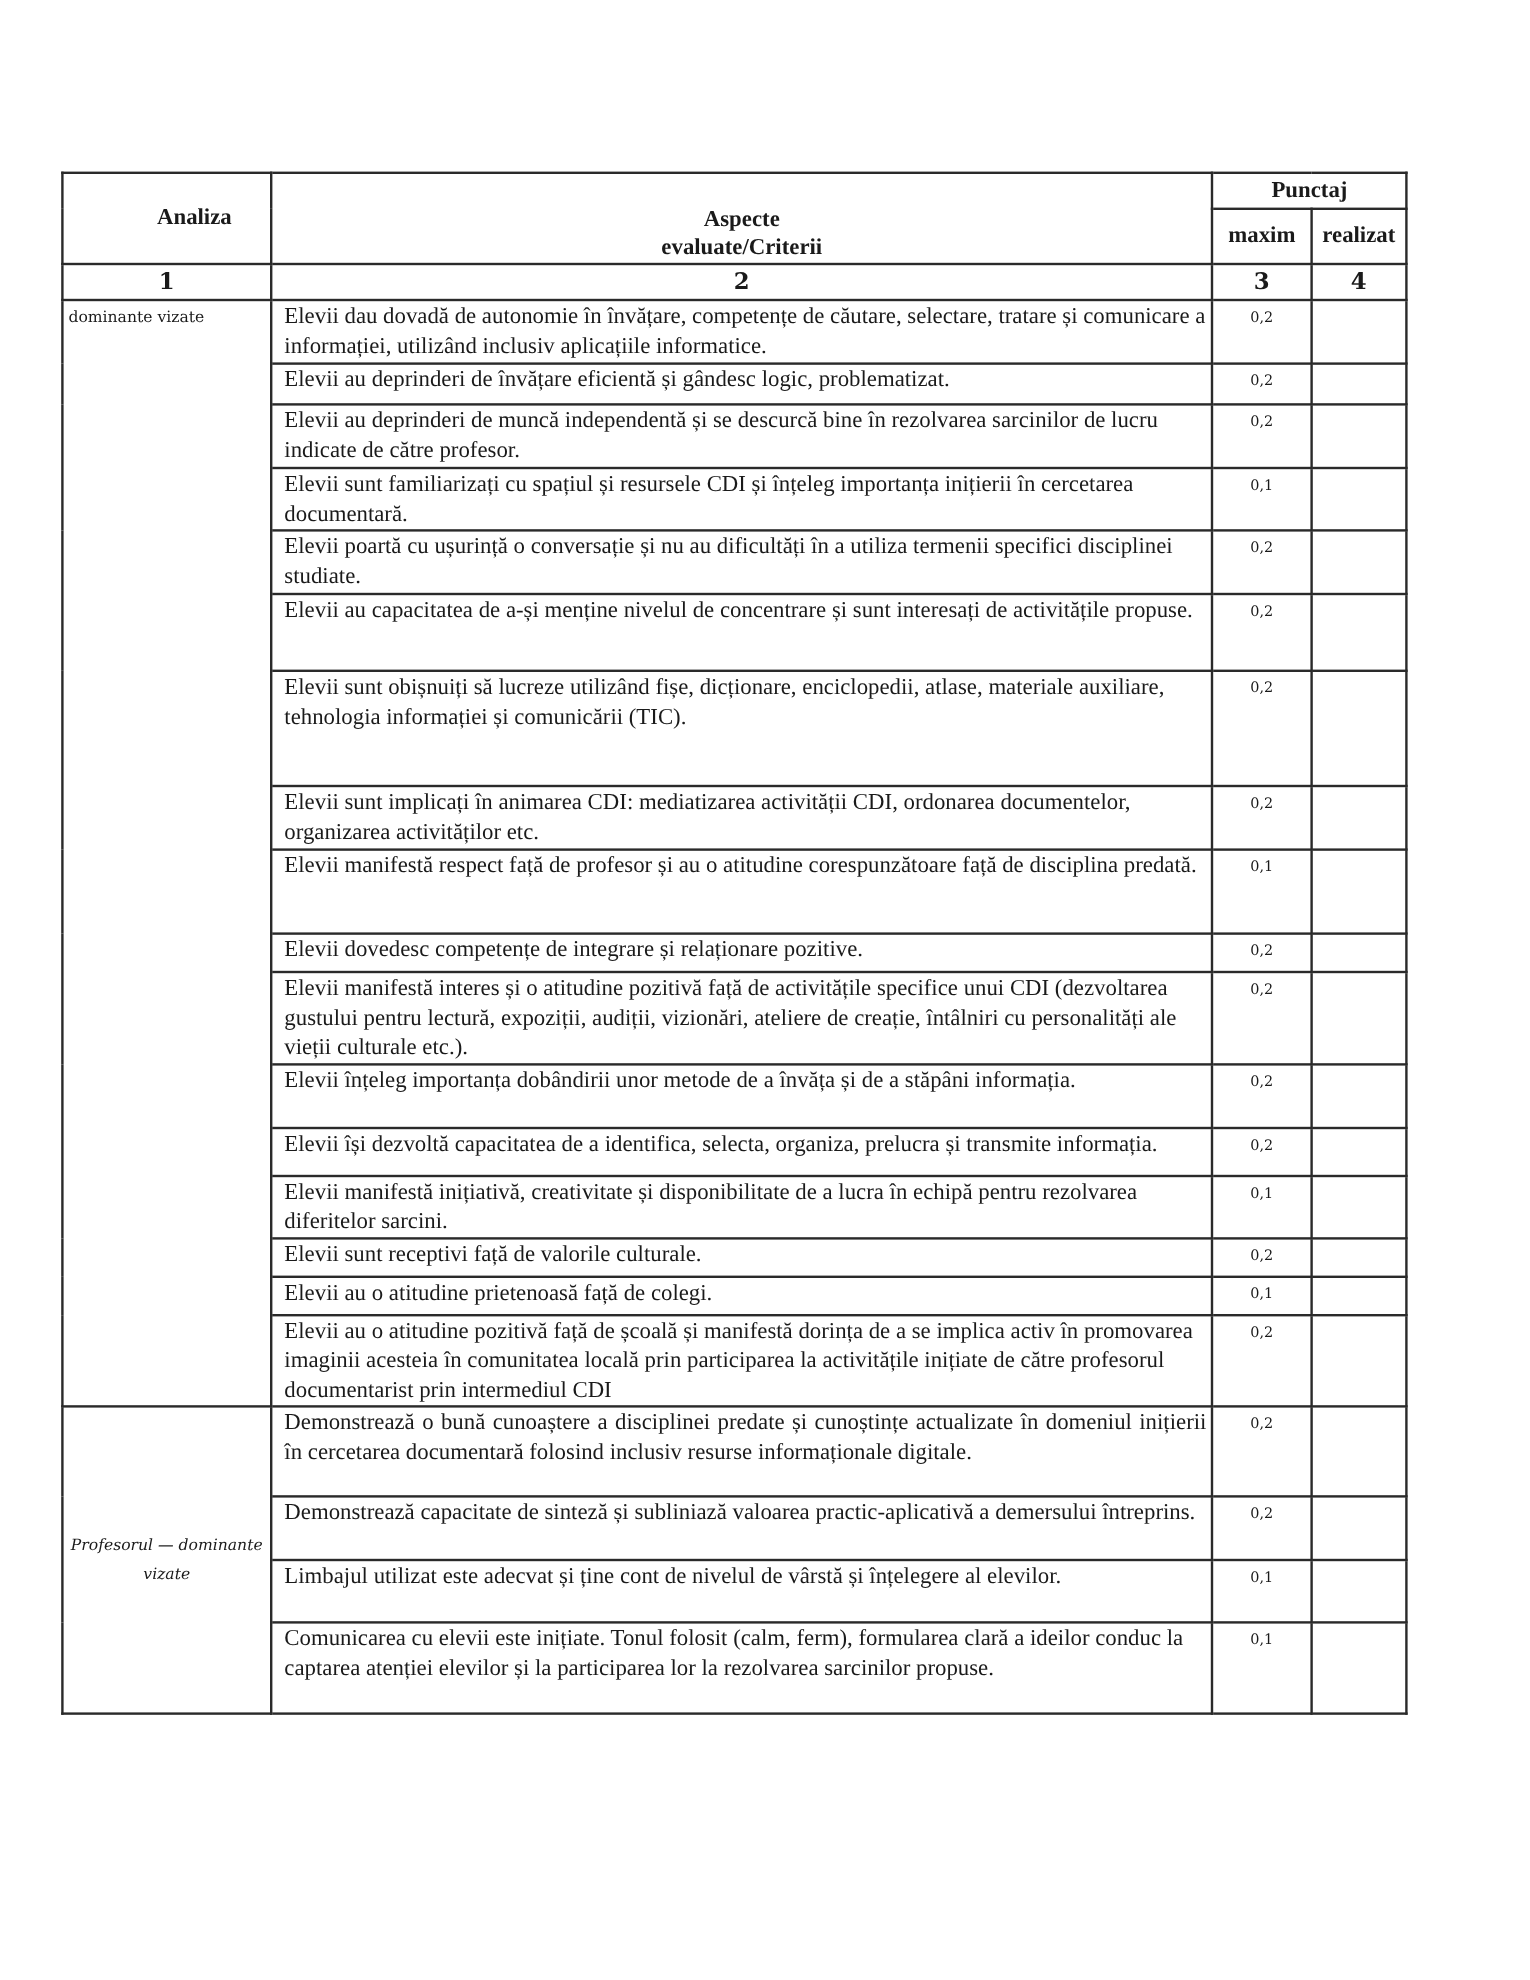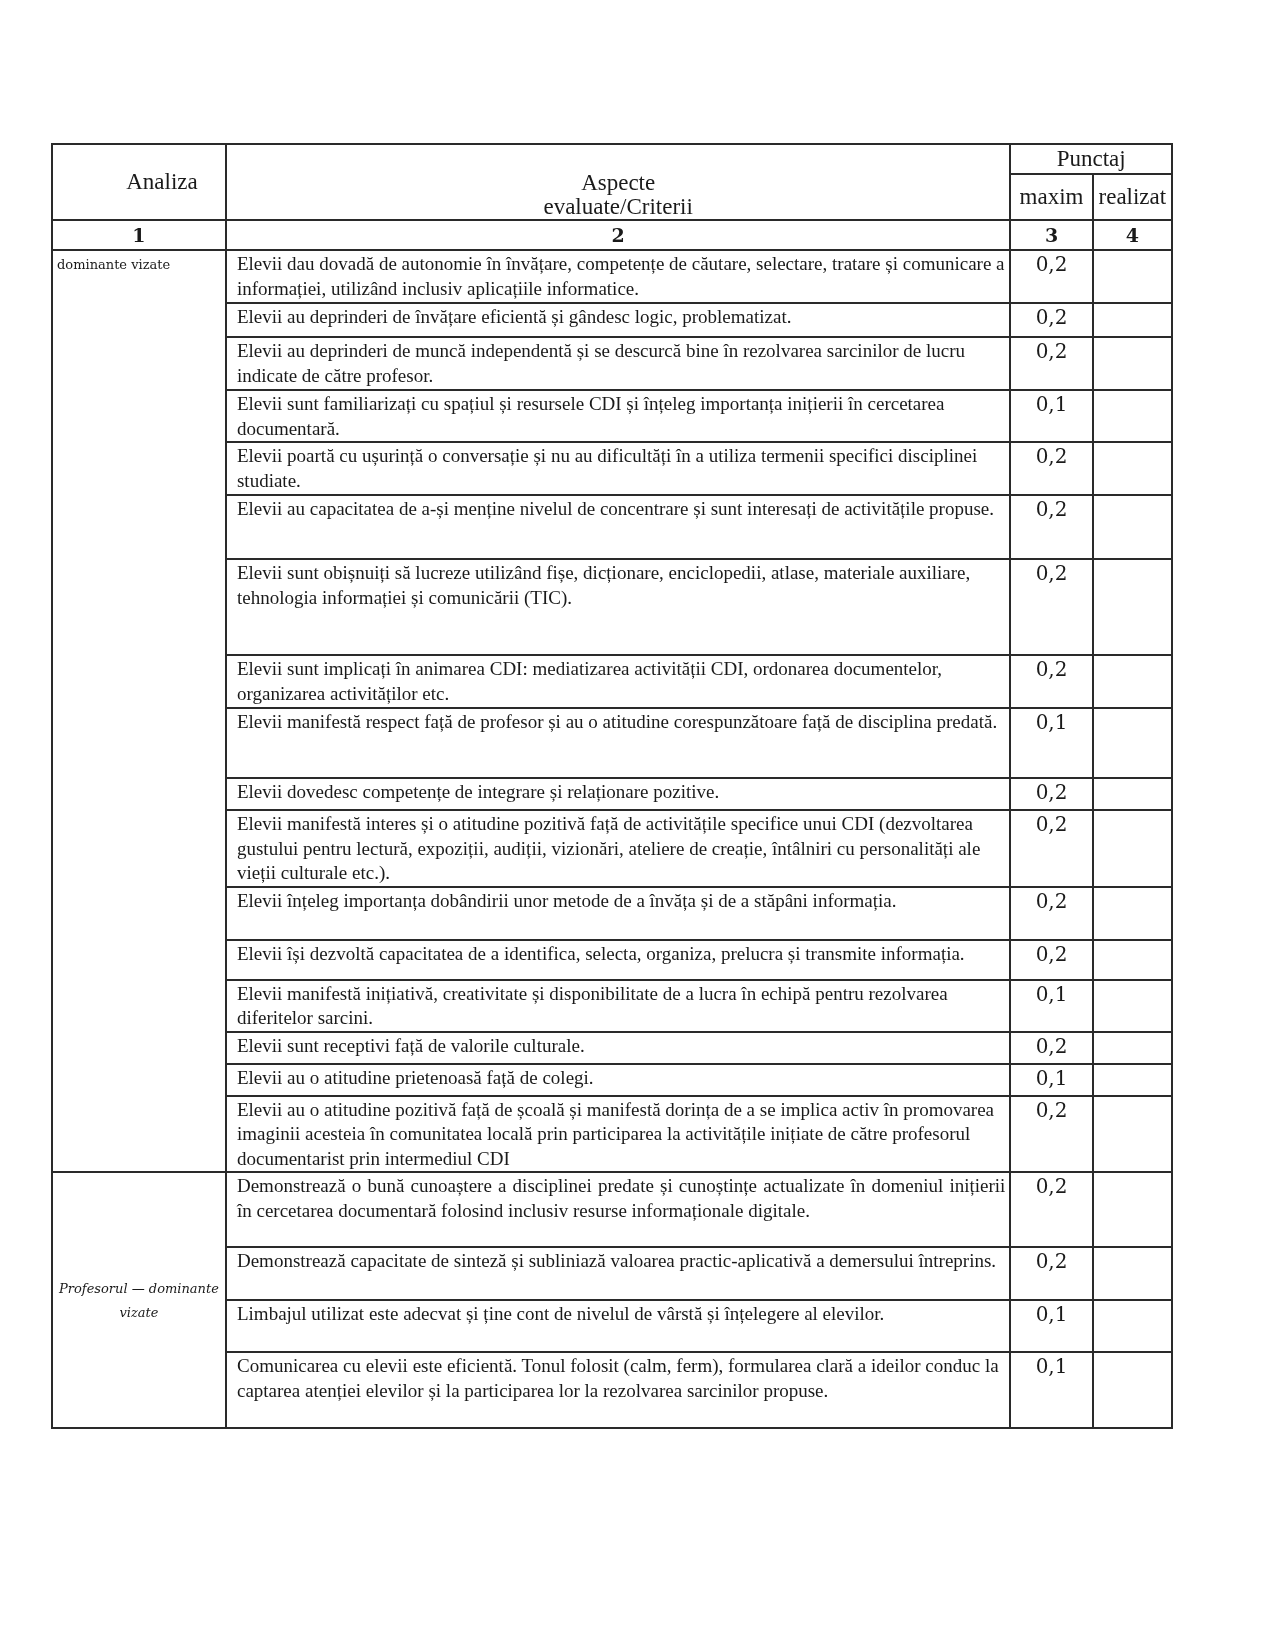--- a/index.html
+++ b/index.html
@@ -11,33 +11,33 @@
     table-layout: fixed;
     font-size: 17.5px;
     line-height: 24px;
   }
   table.eval td, table.eval th {
     border: 2px solid #2a2a2a;
     padding: 0 4px;
     vertical-align: top;
     overflow: hidden;
   }
-  th { font-weight: normal; font-family: "Liberation Serif", "DejaVu Serif", serif; font-size: 23px; }
+  th { font-weight: bold; font-family: "Liberation Serif", "DejaVu Serif", serif; font-size: 19px; }
   .col1 { width: 169px; }
   .col2 { width: 762px; }
   .col3 { width: 80px; }
   .col4 { width: 77px; }
   .hdr-analiza { vertical-align: middle !important; text-align: center; padding-left: 50px !important; }
   .hdr-aspecte { vertical-align: bottom !important; text-align: center; padding-bottom: 0 !important; line-height: 24px; }
   .hdr-punctaj { text-align: center; vertical-align: middle !important; height: 28px; }
   .hdr-sub { text-align: center; vertical-align: middle !important; height: 44px; padding: 0 !important; }
   .num { text-align: center; vertical-align: middle !important; height: 28px; font-weight: bold; font-size: 19px; }
   .crit { font-family: "Liberation Serif", "DejaVu Serif", serif; font-size: 19px; padding-left: 10px !important; padding-top: 1px !important; line-height: 24.5px; }
   .crit.justify { text-align: justify; }
-  .score { text-align: center; font-size: 20px; padding-top: 1px !important; }
+  .score { text-align: center; font-size: 12px; padding-top: 1px !important; }
   .realizat { }
   .group { text-align: left; font-size: 13px; padding-top: 2px !important; margin-top: 15px; }
   .group.center { text-align: center; vertical-align: middle !important; font-style: italic; }
 </style>
 </head>
 <body>
 
 <table class="eval">
   <colgroup>
     <col class="col1">
@@ -164,18 +164,18 @@
       <td class="crit">Demonstrează capacitate de sinteză și subliniază valoarea practic-aplicativă a demersului întreprins.</td>
       <td class="score">0,2</td>
       <td class="realizat"></td>
     </tr>
     <tr style="height:52px">
       <td class="crit">Limbajul utilizat este adecvat și ține cont de nivelul de vârstă și înțelegere al elevilor.</td>
       <td class="score">0,1</td>
       <td class="realizat"></td>
     </tr>
     <tr style="height:76px">
-      <td class="crit">Comunicarea cu elevii este eficientă. Tonul folosit (calm, ferm), formularea clară a ideilor conduc la captarea atenției elevilor și la participarea lor la rezolvarea sarcinilor propuse.</td>
+      <td class="crit">Comunicarea cu elevii este inițiate. Tonul folosit (calm, ferm), formularea clară a ideilor conduc la captarea atenției elevilor și la participarea lor la rezolvarea sarcinilor propuse.</td>
       <td class="score">0,1</td>
       <td class="realizat"></td>
     </tr>
   </tbody>
 </table>
 
 </body></html>

